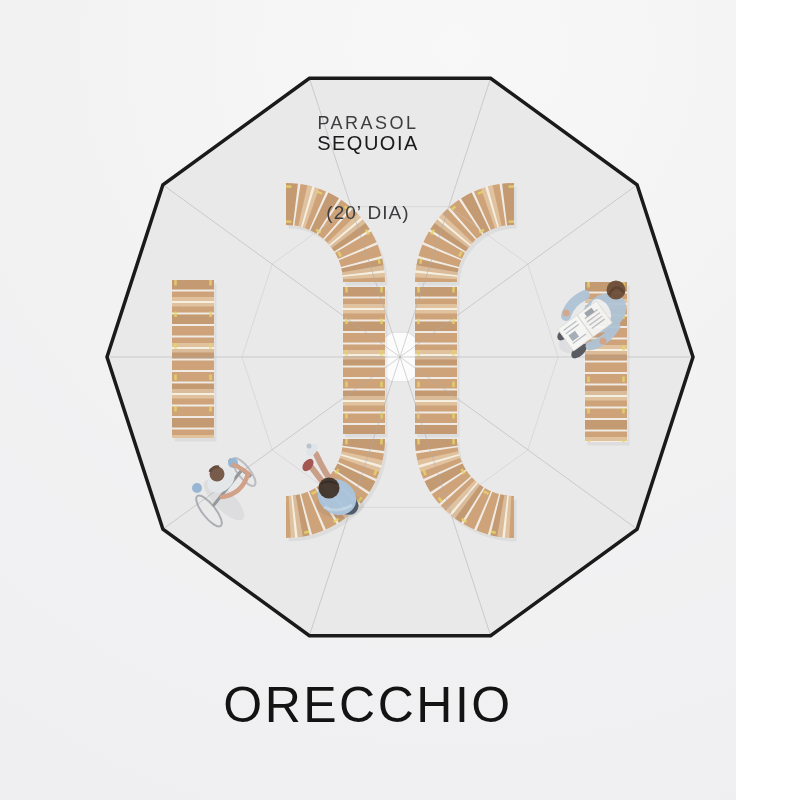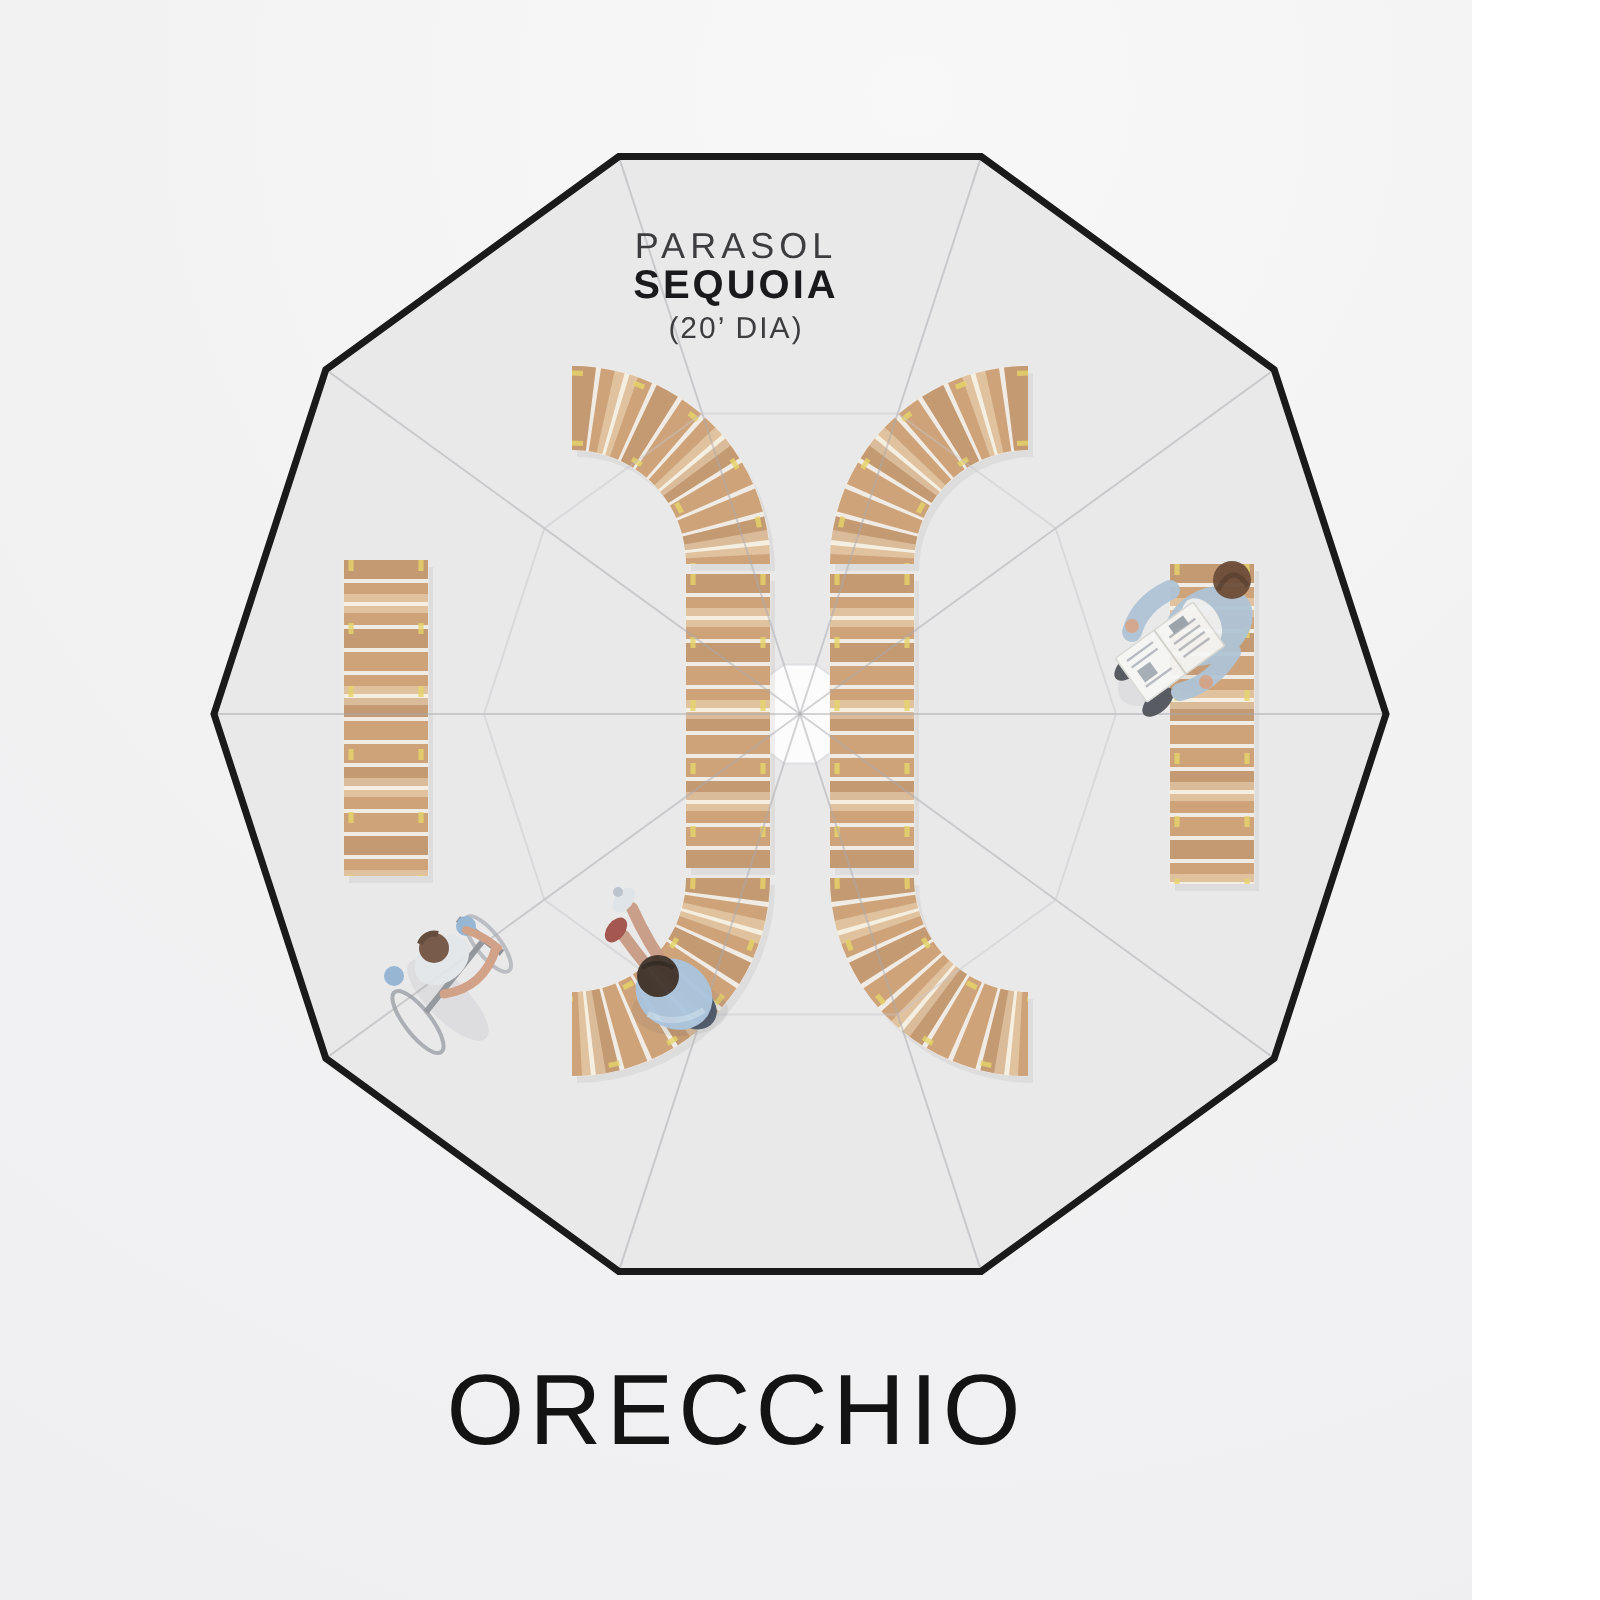--- a/index.html
+++ b/index.html
@@ -22,22 +22,22 @@
 
   .seam{stroke:#ababb0;stroke-width:1;opacity:.5;}
   .inner-ring{fill:none;stroke:#c6c6ca;stroke-width:1;opacity:.45;}
 
   .parasol-label{
     position:absolute;left:0;right:0;top:113px;
     text-align:center;line-height:20px;
     color:#3d3d3f;
   }
   .parasol-label .l1{font-size:18px;letter-spacing:2.5px;font-weight:500;}
-  .parasol-label .l2{font-size:20px;letter-spacing:1.5px;font-weight:700;color:#1a1a1c;line-height:21px;}
-  .parasol-label .l3{font-size:15px;letter-spacing:1px;line-height:21px;}
+  .parasol-label .l2{font-size:20px;letter-spacing:1.5px;font-weight:400;color:#1a1a1c;line-height:21px;}
+  .parasol-label .l3{font-size:19px;letter-spacing:1px;line-height:21px;margin-top:48px;}
 
   .product-title{
     position:absolute;left:0;right:0;top:676px;
     text-align:center;
     font-size:50px;font-weight:400;letter-spacing:2.5px;
     color:#131313;
   }
 </style>
 </head>
 <body>

